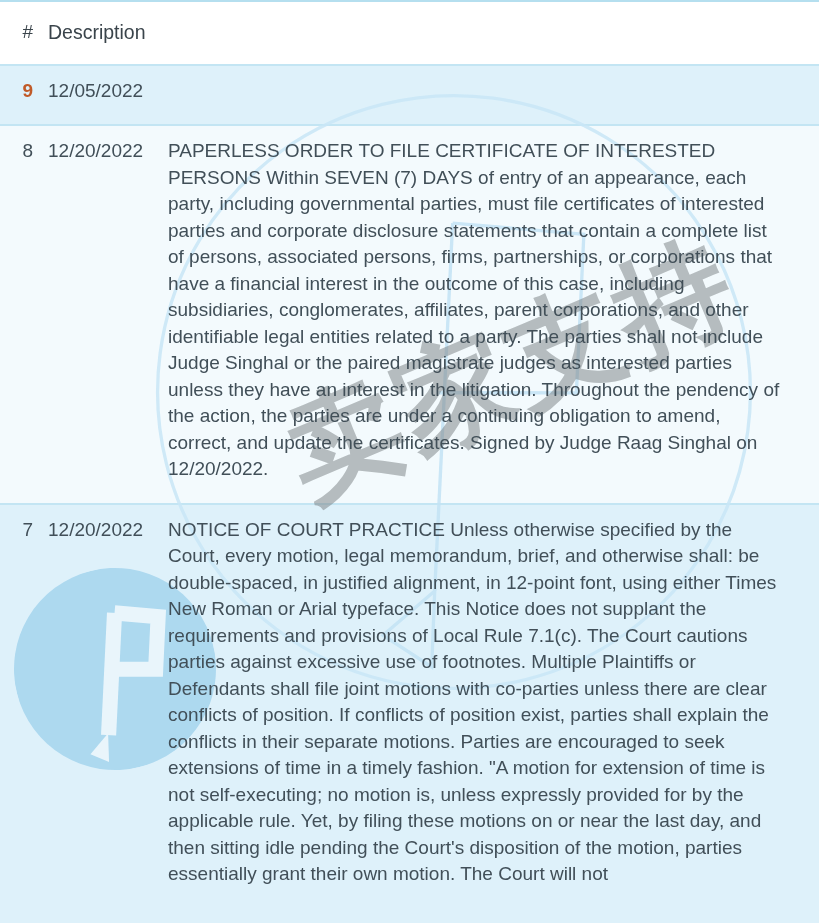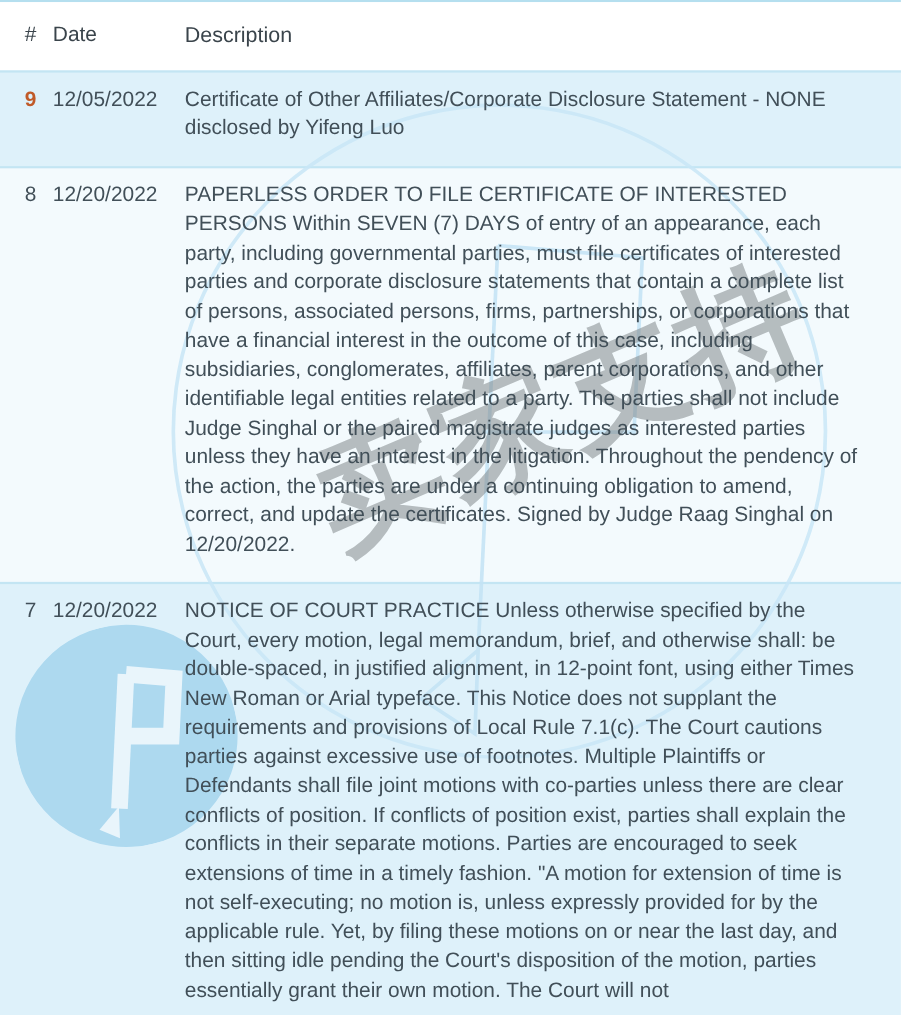--- a/index.html
+++ b/index.html
@@ -92,28 +92,26 @@
     <path d="M56 176 L78 160 L72 188 Z" fill="#eaf6fc"></path>
   </svg>
 
   <div class="wm-text">卖家支持</div>
 </div>
 
 <div class="docket">
 
   <div class="trow thead">
     <div class="cell-num">#</div>
-    <div class="cell-date">Date</div>
     <div class="cell-desc">Description</div>
   </div>
 
   <div class="trow row highlight">
     <div class="cell-num accent">9</div>
     <div class="cell-date">12/05/2022</div>
-    <div class="cell-desc">Certificate of Other Affiliates/Corporate Disclosure Statement - NONE disclosed by Yifeng Luo</div>
   </div>
 
   <div class="trow row plain">
     <div class="cell-num">8</div>
     <div class="cell-date">12/20/2022</div>
     <div class="cell-desc">PAPERLESS ORDER TO FILE CERTIFICATE OF INTERESTED PERSONS Within SEVEN (7) DAYS of entry of an appearance, each party, including governmental parties, must file certificates of interested parties and corporate disclosure statements that contain a complete list of persons, associated persons, firms, partnerships, or corporations that have a financial interest in the outcome of this case, including subsidiaries, conglomerates, affiliates, parent corporations, and other identifiable legal entities related to a party. The parties shall not include Judge Singhal or the paired magistrate judges as interested parties unless they have an interest in the litigation. Throughout the pendency of the action, the parties are under a continuing obligation to amend, correct, and update the certificates. Signed by Judge Raag Singhal on 12/20/2022.</div>
   </div>
 
   <div class="trow row highlight" style="min-height:400px;">
     <div class="cell-num">7</div>

